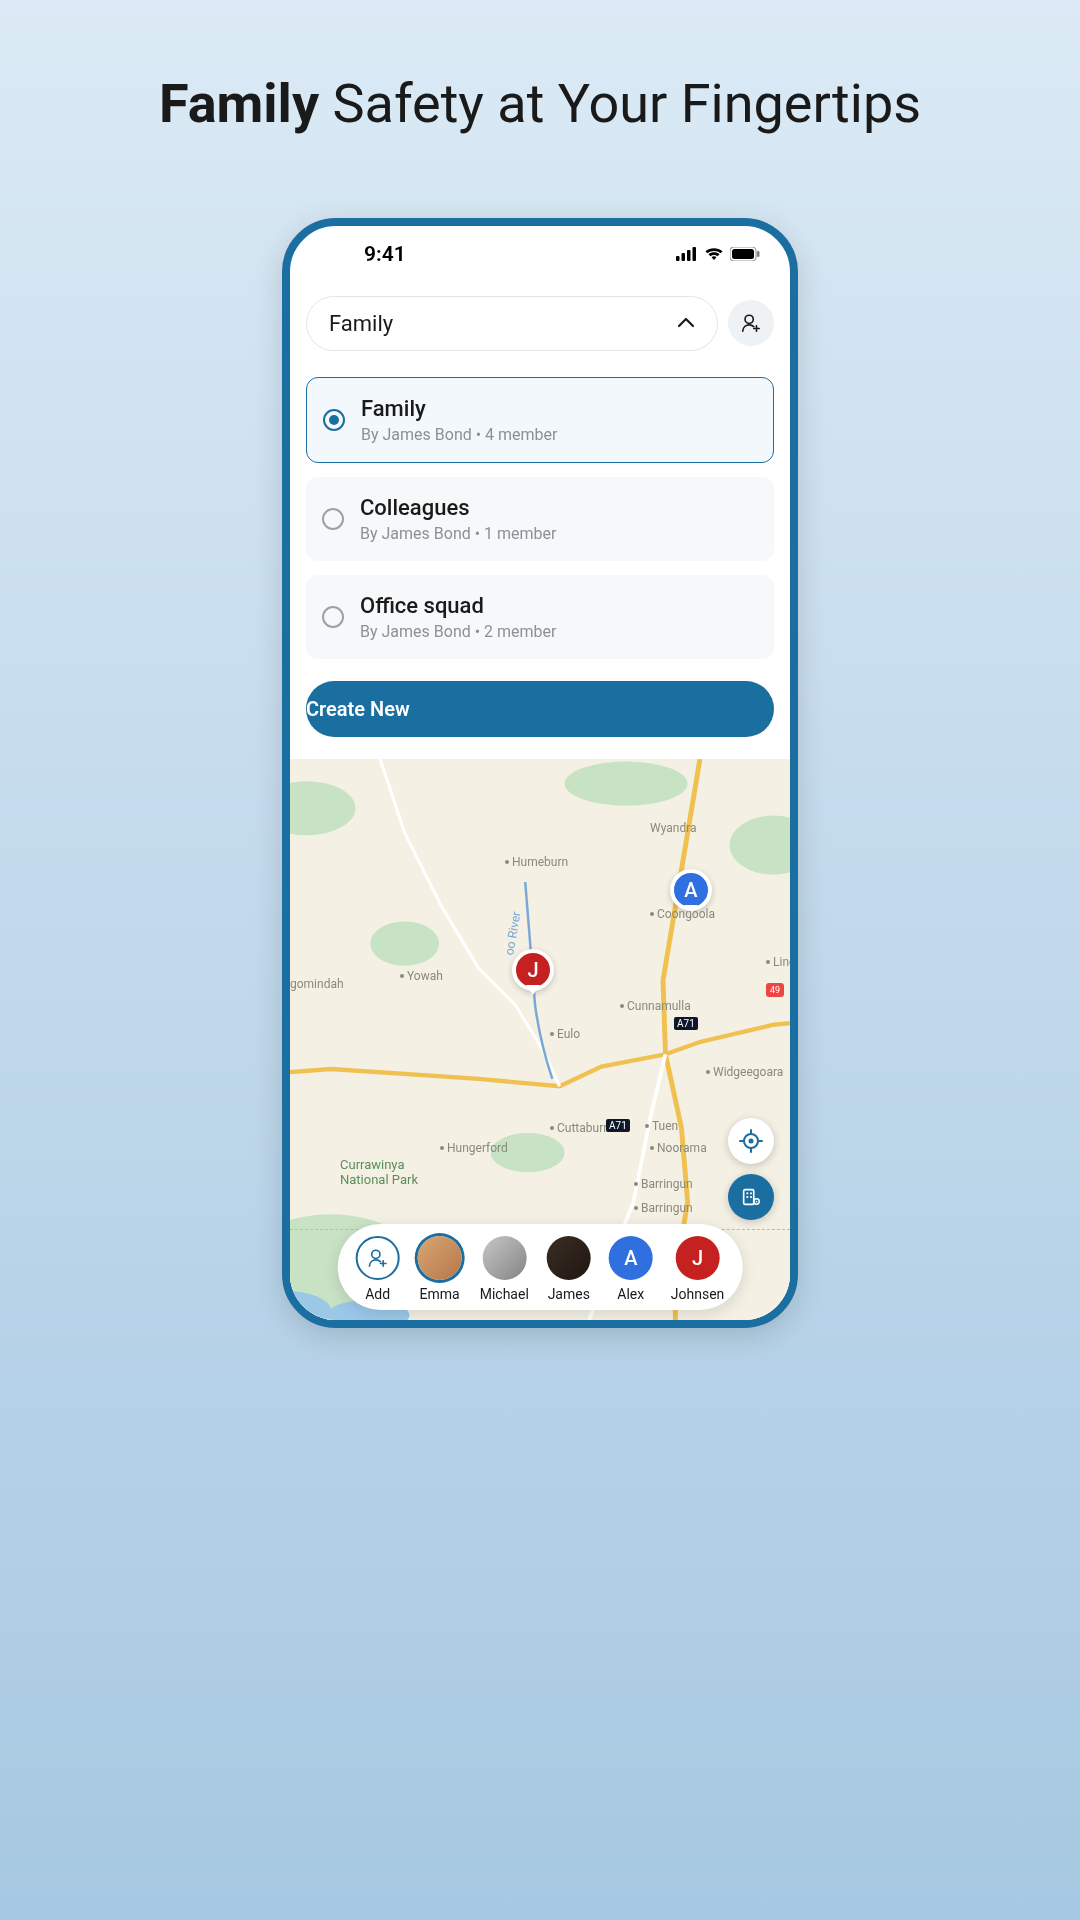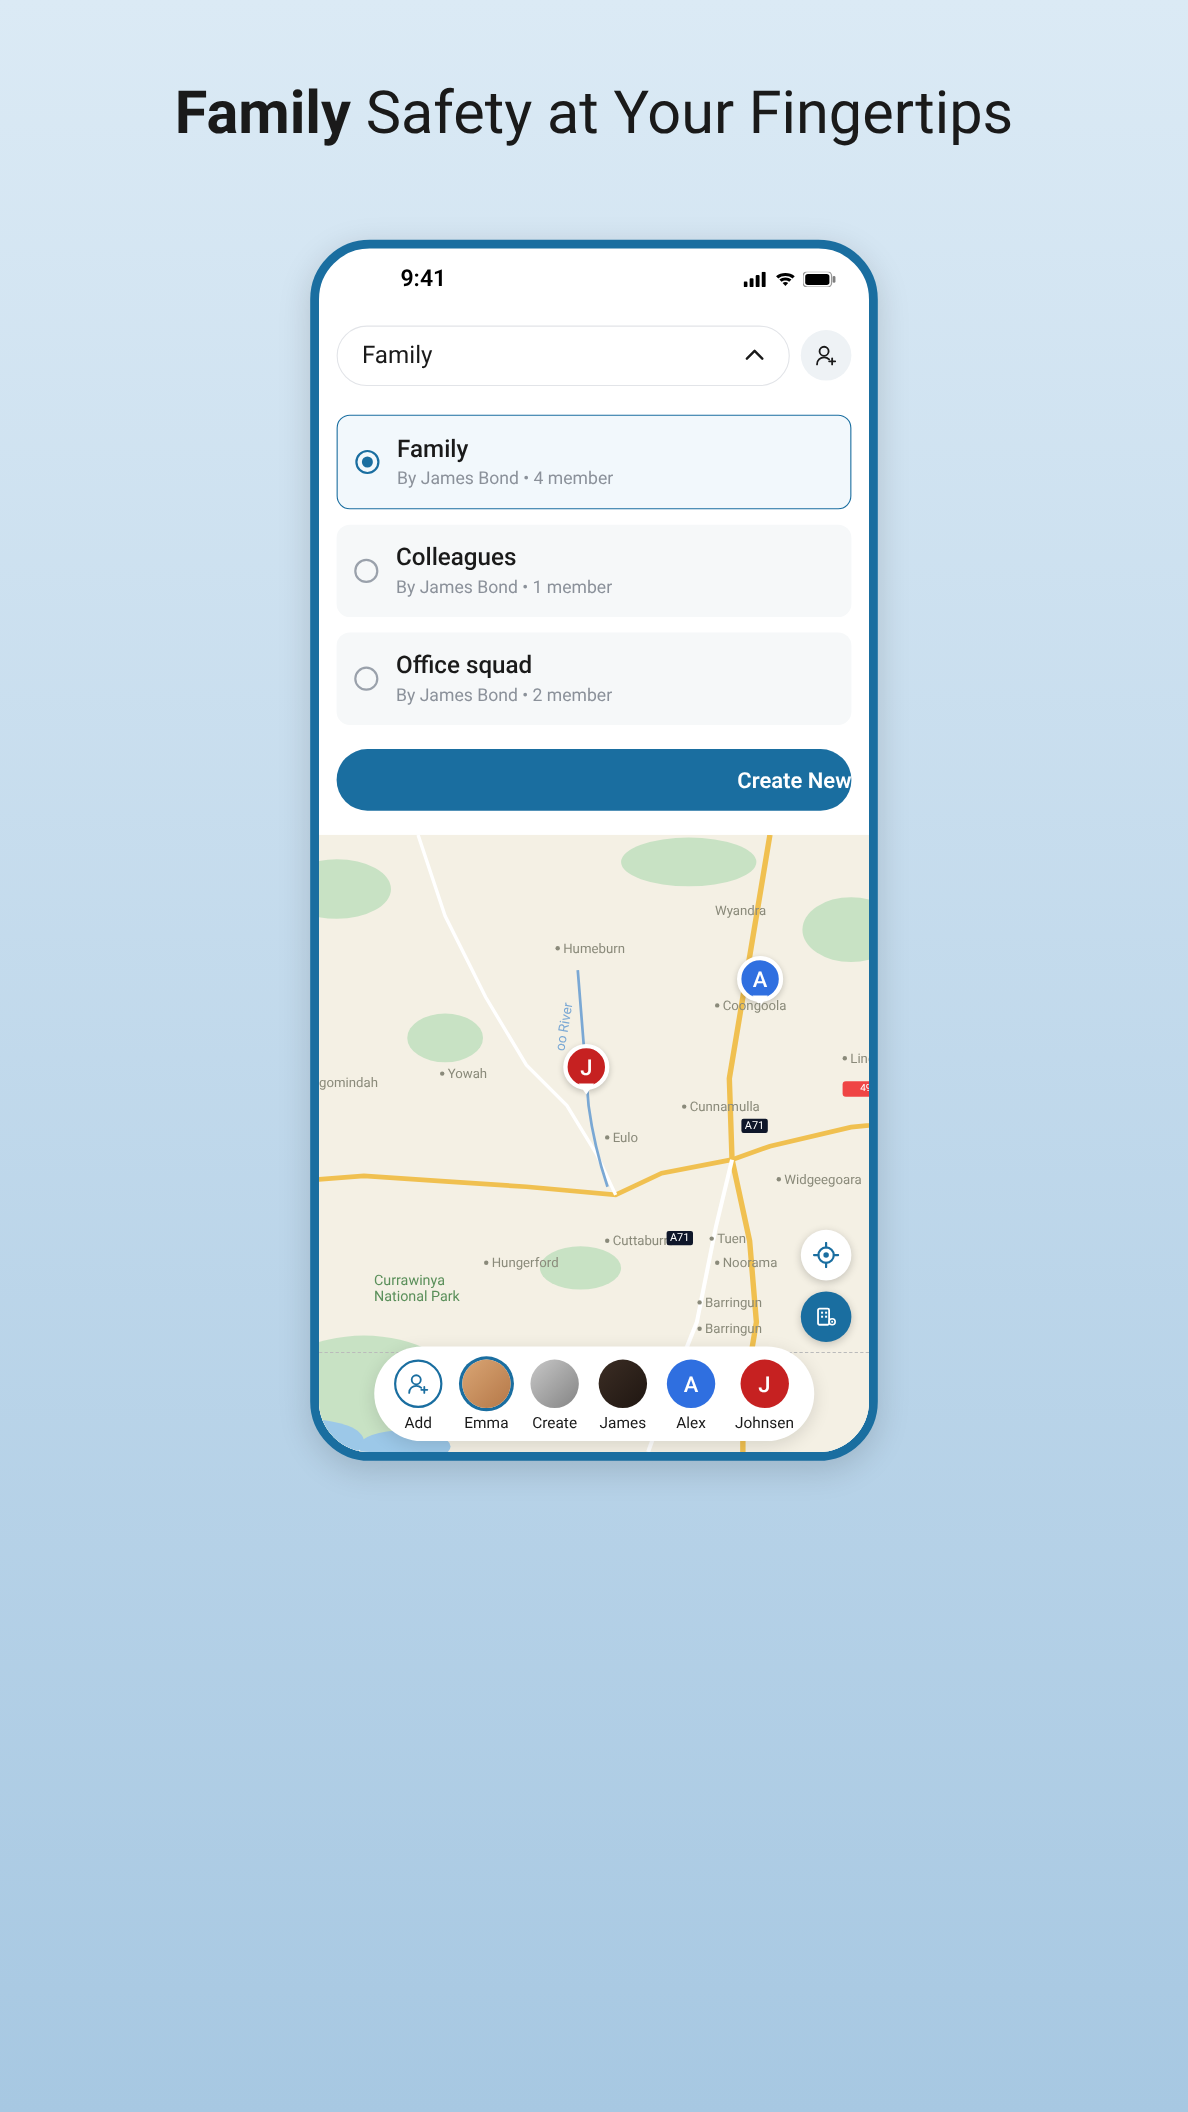--- a/index.html
+++ b/index.html
@@ -96,21 +96,21 @@
 
 .buttons { display: flex; gap: 16px; margin-top: 22px; }
 .pill-btn {
   flex: 1;
   background: #1a6ea0;
   color: #fff;
   font-weight: 600;
   font-size: 20px;
   border-radius: 28px;
   padding: 16px 0;
-  text-align: right;
+  text-align: left;
 }
 
 .map {
   margin-top: 22px;
   flex: 1;
   position: relative;
   background: #f4f0e4;
   overflow: hidden;
 }
 .map svg.mapbg { position: absolute; inset: 0; width: 100%; height: 100%; }
@@ -162,21 +162,21 @@
   color: #fff;
   font-size: 10px;
   padding: 1px 3px;
   border-radius: 2px;
 }
 .route-shield {
   position: absolute;
   background: #ef4444;
   color: #fff;
   font-size: 9px;
-  padding: 2px 16px;
+  padding: 2px 4px;
   border-radius: 3px;
 }
 
 .people-bar {
   position: absolute;
   bottom: 10px;
   left: 50%;
   transform: translateX(-50%);
   background: #fff;
   border-radius: 44px;
@@ -335,21 +335,21 @@
             </svg>
           </div>
           <div class="name">Add</div>
         </div>
         <div class="person">
           <div class="avatar photo1 ring"></div>
           <div class="name">Emma</div>
         </div>
         <div class="person">
           <div class="avatar photo2"></div>
-          <div class="name">Create</div>
+          <div class="name">Michael</div>
         </div>
         <div class="person">
           <div class="avatar photo3"></div>
           <div class="name">James</div>
         </div>
         <div class="person">
           <div class="avatar blue">A</div>
           <div class="name">Alex</div>
         </div>
         <div class="person">

